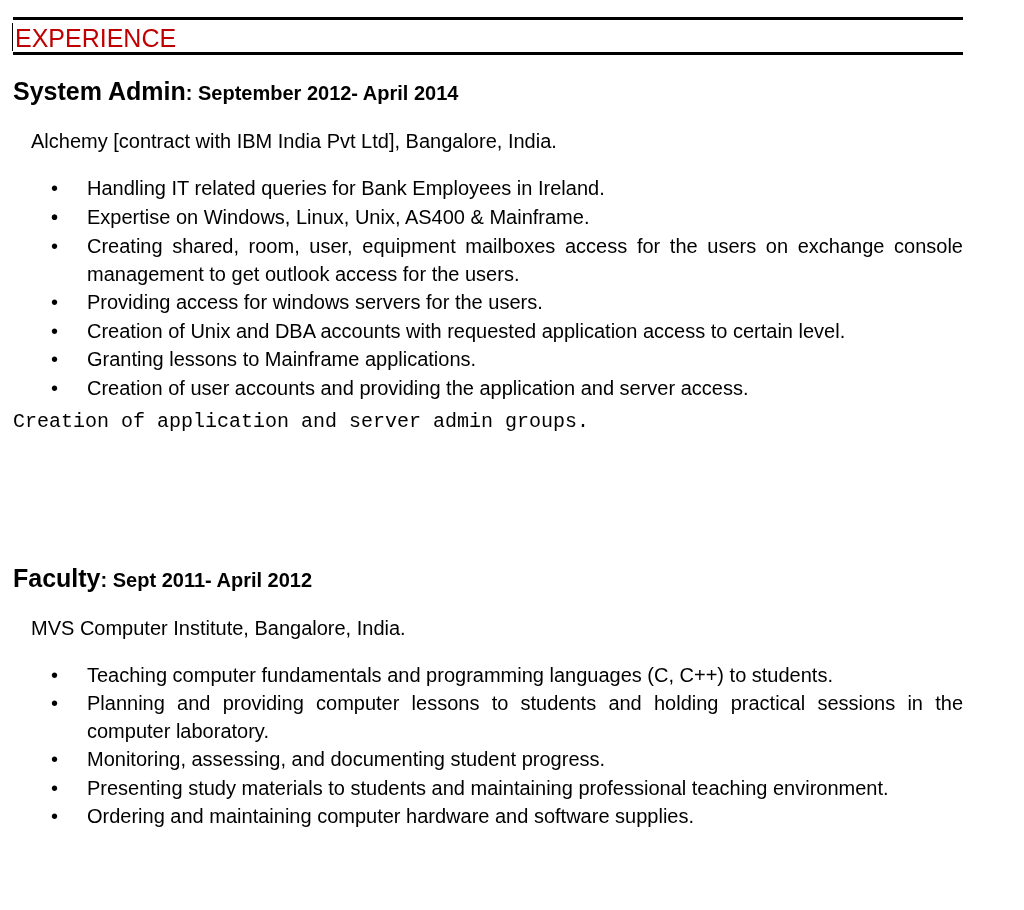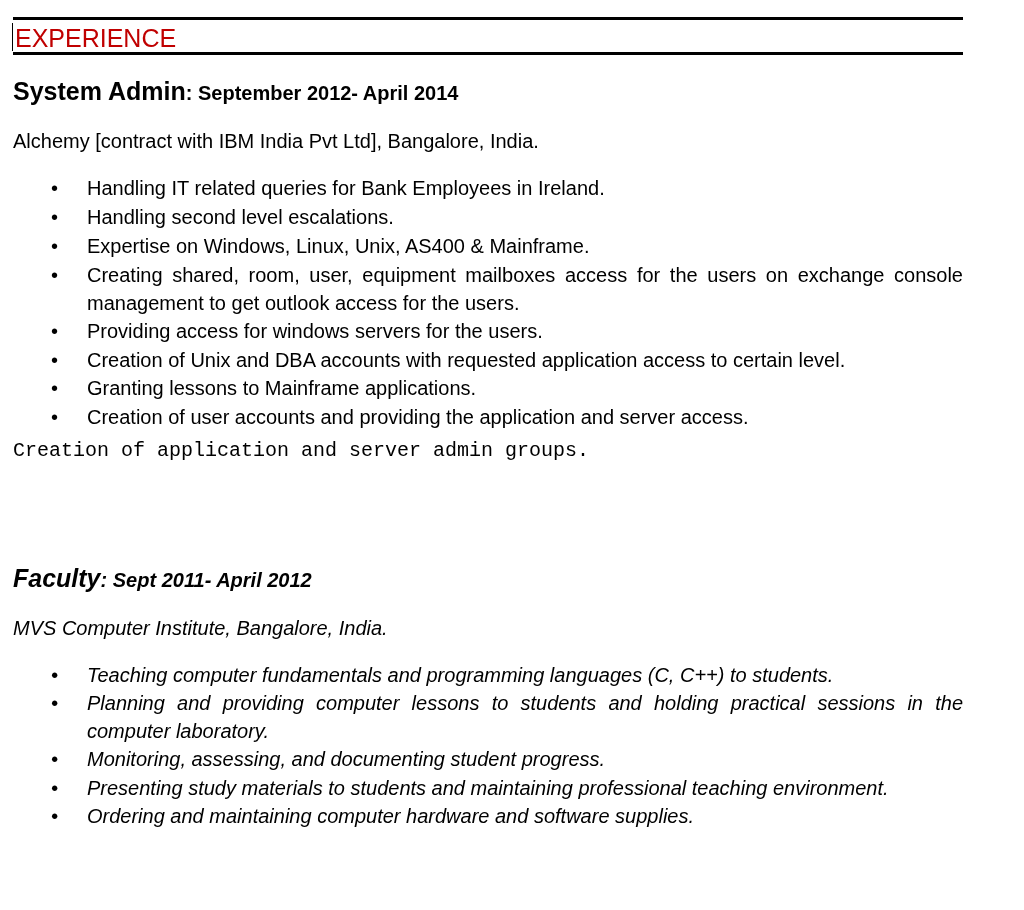--- a/index.html
+++ b/index.html
@@ -16,21 +16,21 @@
   .section-title {
     position: absolute; left: 2px; top: 4px;
     font-size: 25px; color: #c00000; line-height: 28px; text-align: center;
   }
   .cursor {
     position: absolute; left: -1px; top: 3px; width: 1px; height: 28px; background: #000;
   }
   .job { position: absolute; left: 0; width: 950px; }
   .job-title { font-size: 25px; font-weight: bold; line-height: 30px; white-space: nowrap; }
   .job-dates { font-size: 20px; font-weight: bold; }
-  .employer { font-size: 20px; line-height: 24px; margin-top: 17px; }
+  .employer { font-size: 20px; line-height: 24px; margin-top: 17px; margin-left: 18px; }
   ul.duties {
     list-style: none; margin: 0; padding: 0;
   }
   ul.duties li {
     position: relative; padding-left: 74px; font-size: 20px; line-height: 29px;
     text-align: justify; text-align-last: left;
   }
   ul.duties li.wrap { line-height: 28px; }
   ul.duties li .bullet {
     position: absolute; left: 38px; top: 0; font-size: 20px;
@@ -45,32 +45,32 @@
   <div class="section-header">
     <span class="cursor"></span>
     <span class="section-title">EXPERIENCE</span>
   </div>
 
   <div class="job" style="top:76px;">
     <div class="job-title"><span>System Admin</span><span class="job-dates">: </span><span class="job-dates">September 2012- April 2014</span></div>
     <div class="employer" style="margin-top:21px;">Alchemy [contract with IBM India Pvt Ltd], Bangalore, India.</div>
     <ul class="duties" style="margin-top:21px;">
       <li><span class="bullet">•</span><span>Handling IT related queries for Bank Employees in Ireland.</span></li>
-      <li><span class="bullet">•</span><span>Handling second level escalations.</span></li>
+      <li><span class="bullet">•</span></li>
       <li><span class="bullet">•</span><span>Expertise on Windows, Linux, Unix, AS400 &amp; Mainframe.</span></li>
       <li class="wrap"><span class="bullet">•</span><span>Creating shared, room, user, equipment mailboxes access for the users on exchange console management to get outlook access for the users.</span></li>
       <li><span class="bullet">•</span><span>Providing access for windows servers for the users.</span></li>
       <li class="wrap"><span class="bullet">•</span><span>Creation of Unix and DBA accounts with requested application access to certain level.</span></li>
       <li><span class="bullet">•</span><span>Granting lessons to Mainframe applications.</span></li>
       <li><span class="bullet">•</span><span>Creation of user accounts and providing the application and server access.</span></li>
     </ul>
     <div class="trailing" style="margin-top:7px;font-family:Liberation Mono, monospace;">Creation of application and server admin groups.</div>
   </div>
 
-  <div class="job" style="top:563px;font-style:italic;">
+  <div class="job" style="top:563px;">
     <div class="job-title"><span>Faculty</span><span class="job-dates">: </span><span class="job-dates">Sept 2011- April 2012</span></div>
     <div class="employer" style="margin-top:21px;">MVS Computer Institute, Bangalore, India.</div>
     <ul class="duties" style="margin-top:21px;">
       <li class="wrap"><span class="bullet">•</span><span>Teaching computer fundamentals and programming languages (C, C++) to students.</span></li>
       <li class="wrap"><span class="bullet">•</span><span>Planning and providing computer lessons to students and holding practical sessions in the computer laboratory.</span></li>
       <li><span class="bullet">•</span><span>Monitoring, assessing, and documenting student progress.</span></li>
       <li class="wrap"><span class="bullet">•</span><span>Presenting study materials to students and maintaining professional teaching environment.</span></li>
       <li><span class="bullet">•</span><span>Ordering and maintaining computer hardware and software supplies.</span></li>
     </ul>
   </div>

